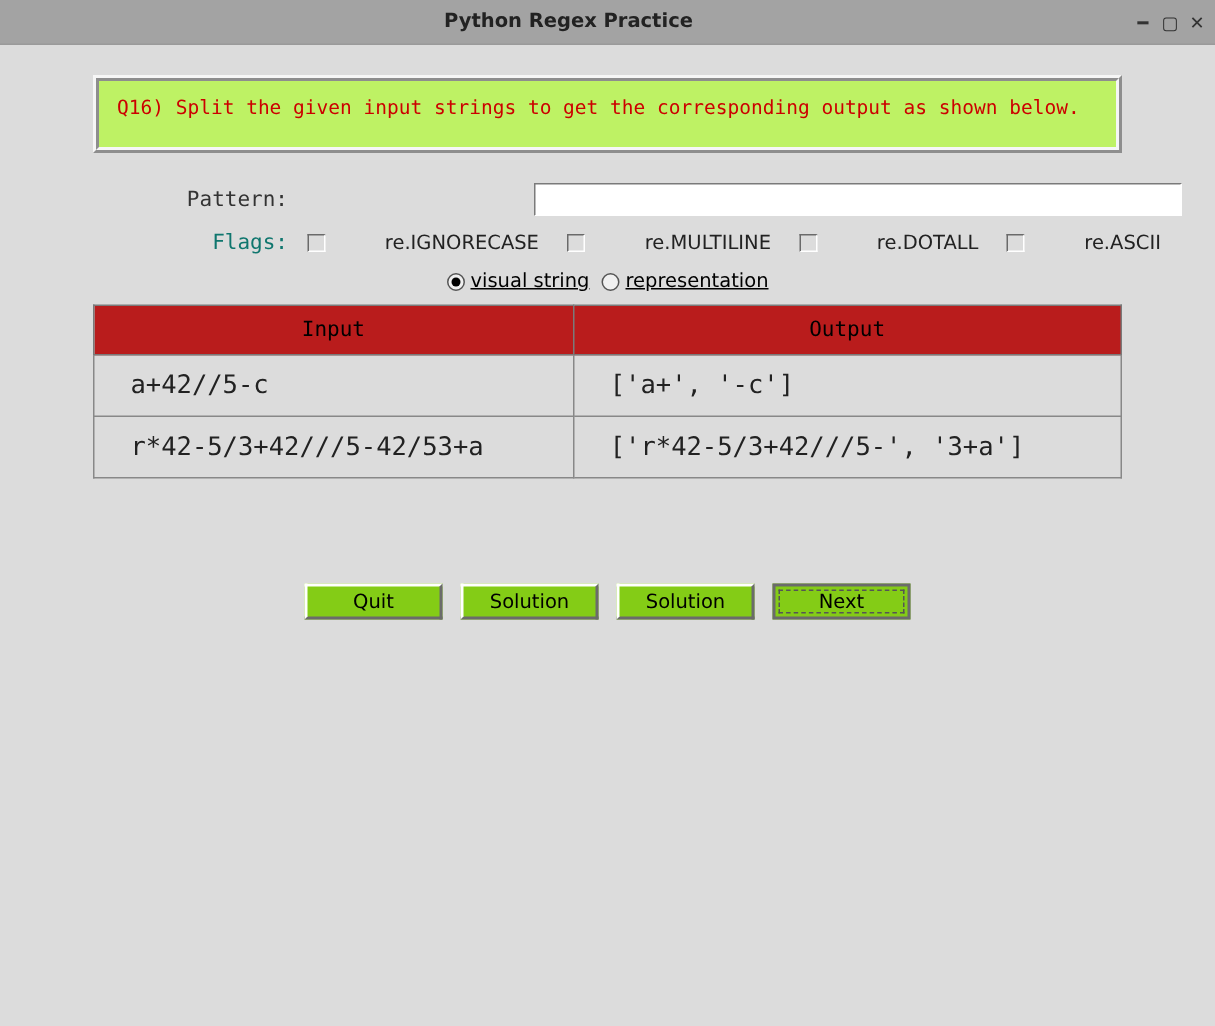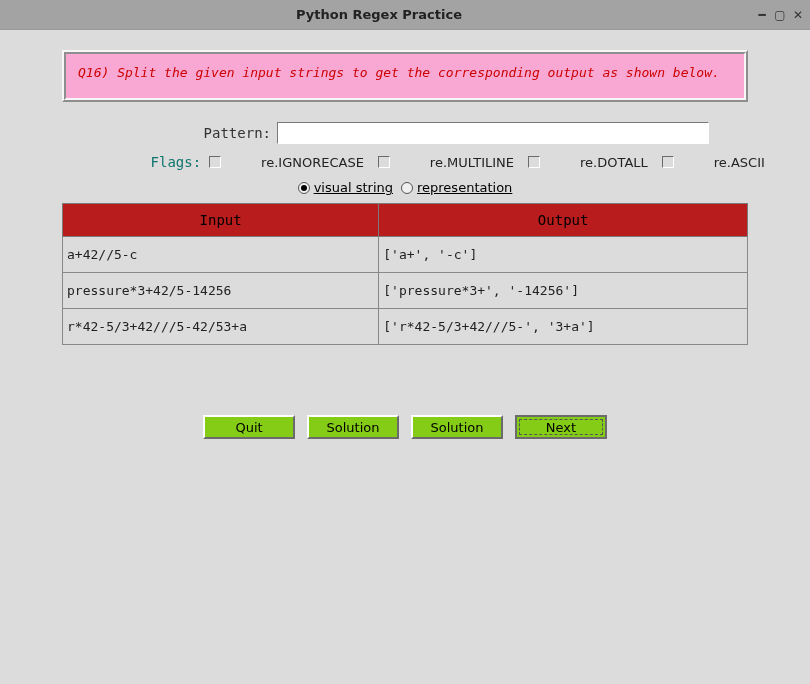--- a/index.html
+++ b/index.html
@@ -10,43 +10,43 @@
   .titlebar { height: 30px; background: #a3a3a3; border-bottom: 1px solid #9a9a9a; display: flex; align-items: center; padding: 0 4px; position: relative; }
   .titlebar .title { flex: 1; text-align: center; font-weight: bold; font-size: 13px; color: #222; }
   .titlebar .controls { display: flex; gap: 2px; align-items: center; }
   .titlebar .btn { width: 16px; height: 14px; display:flex; align-items:center; justify-content:center; font-size:12px; color:#333; cursor:pointer; }
 
   
   .outer { background: #dcdcdc; width: 810px; height: 662px; padding: 20px 22px; }
 
   
   .qbox { border: 2px solid #bdbdbd; border-top-color:#f6f6f6; border-left-color:#f6f6f6; border-right-color:#8e8e8e; border-bottom-color:#8e8e8e; padding:0; margin: 0 40px 20px 40px;}
-  .qbox-inner{ border:2px solid #bdbdbd; border-top-color:#8e8e8e; border-left-color:#8e8e8e; border-right-color:#f6f6f6; border-bottom-color:#f6f6f6; padding:10px 12px 16px 12px; background:#f9a8d4;font-style:italic;}
+  .qbox-inner{ border:2px solid #bdbdbd; border-top-color:#8e8e8e; border-left-color:#8e8e8e; border-right-color:#f6f6f6; border-bottom-color:#f6f6f6; padding:10px 12px 16px 12px; background:#bef264;}
   .qtext { color:#cc0000; font-family: "DejaVu Sans Mono","Courier New",monospace; font-size:13px; line-height:1.4; white-space:pre-wrap; }
 
-  .row { display:flex; align-items:center; justify-content:center; margin-bottom:10px; }
+  .row { display:flex; align-items:center; justify-content:space-between; margin-bottom:10px; }
   .pattern-row { margin-top: 6px; }
   .pattern-label { font-family:"DejaVu Sans Mono","Courier New",monospace; font-size:14px; color:#333; margin-right:6px; width:170px; text-align:right;}
   .pattern-input { width: 432px; height: 22px; border:1px solid #7a7a7a; border-right-color:#fff; border-bottom-color:#fff; background:#fff; padding:1px 4px; font-family:"DejaVu Sans Mono","Courier New",monospace; font-size:13px; }
 
   .flags-row { margin-top:2px; }
   .flags-label { font-family:"DejaVu Sans Mono","Courier New",monospace; font-size:14px; color:#0f766e; margin-right:8px; width:170px; text-align:right;}
   .flag { display:flex; align-items:center; margin-right:14px; font-family:"DejaVu Sans",Arial,sans-serif; font-size:13px; color:#222; cursor:pointer;gap:35px;}
   .cb { width:12px; height:12px; border:1px solid #6a6a6a; border-right-color:#fff; border-bottom-color:#fff; background:#dcdcdc; margin-right:5px; display:inline-block;}
 
   .radio-row { margin-top:4px; margin-bottom:8px; justify-content:center;text-decoration:underline; }
   .radio { display:flex; align-items:center; font-size:13px; margin:0 4px; cursor:pointer; }
   .rb { width:12px; height:12px; border:1px solid #555; border-radius:50%; margin-right:4px; display:inline-flex; align-items:center; justify-content:center; background:#f0f0f0;}
   .rb.checked::after { content:""; width:6px; height:6px; background:#000; border-radius:50%; }
 
   
   .tbl { margin: 8px 40px 0 40px; }
   table { width:100%; border-collapse:collapse; }
   th { background:#b91c1c; color:#000; font-family:"DejaVu Sans Mono","Courier New",monospace; font-weight:normal; font-size:14px; padding:8px 10px; border:1px solid #7a7a7a; text-align:center; }
-  td { border:1px solid #888; padding:10px 4px; font-family:"DejaVu Sans Mono","Courier New",monospace; font-size:13px; color:#222; background:#dcdcdc; }
+  td { border:1px solid #888; padding:10px 24px; font-family:"DejaVu Sans Mono","Courier New",monospace; font-size:17px; color:#222; background:#dcdcdc; }
   td.input-col, th.input-col { }
 
   
   .btnrow { display:flex; justify-content:center; gap:12px; margin-top:70px; }
   .btn3d { min-width:92px; height:24px; border:2px solid #808080; border-top-color:#fff; border-left-color:#fff; border-right-color:#6b6b6b; border-bottom-color:#6b6b6b; background:#84cc16; font-size:13px; display:flex; align-items:center; justify-content:center; cursor:pointer; font-family:"DejaVu Sans",Arial,sans-serif;}
   .btn3d.focus { outline:1px dashed #555; outline-offset:-5px; border-top-color:#6b6b6b; border-left-color:#6b6b6b; }
 </style>
 </head>
 <body>
 
@@ -110,24 +110,20 @@
           <th class="input-col">Input</th>
           <th class="output-col">Output</th>
         </tr>
       </thead>
       <tbody>
         <tr>
           <td>a+42//5-c</td>
           <td>['a+', '-c']</td>
         </tr>
         <tr>
-          <td>pressure*3+42/5-14256</td>
-          <td>['pressure*3+', '-14256']</td>
-        </tr>
-        <tr>
           <td>r*42-5/3+42///5-42/53+a</td>
           <td>['r*42-5/3+42///5-', '3+a']</td>
         </tr>
       </tbody>
     </table>
   </div>
 
   <div class="btnrow">
     <div class="btn3d">Quit</div>
     <div class="btn3d">Solution</div>

